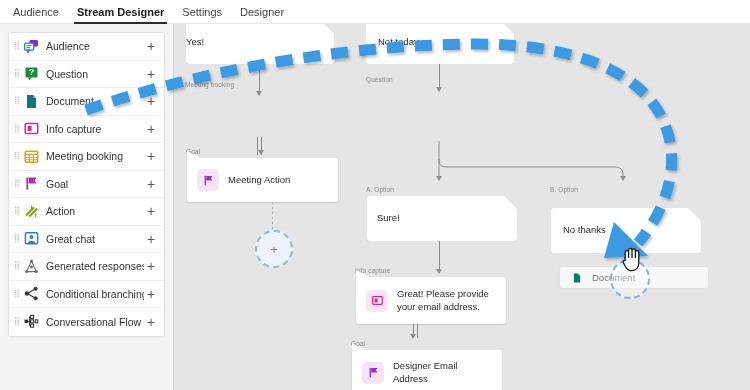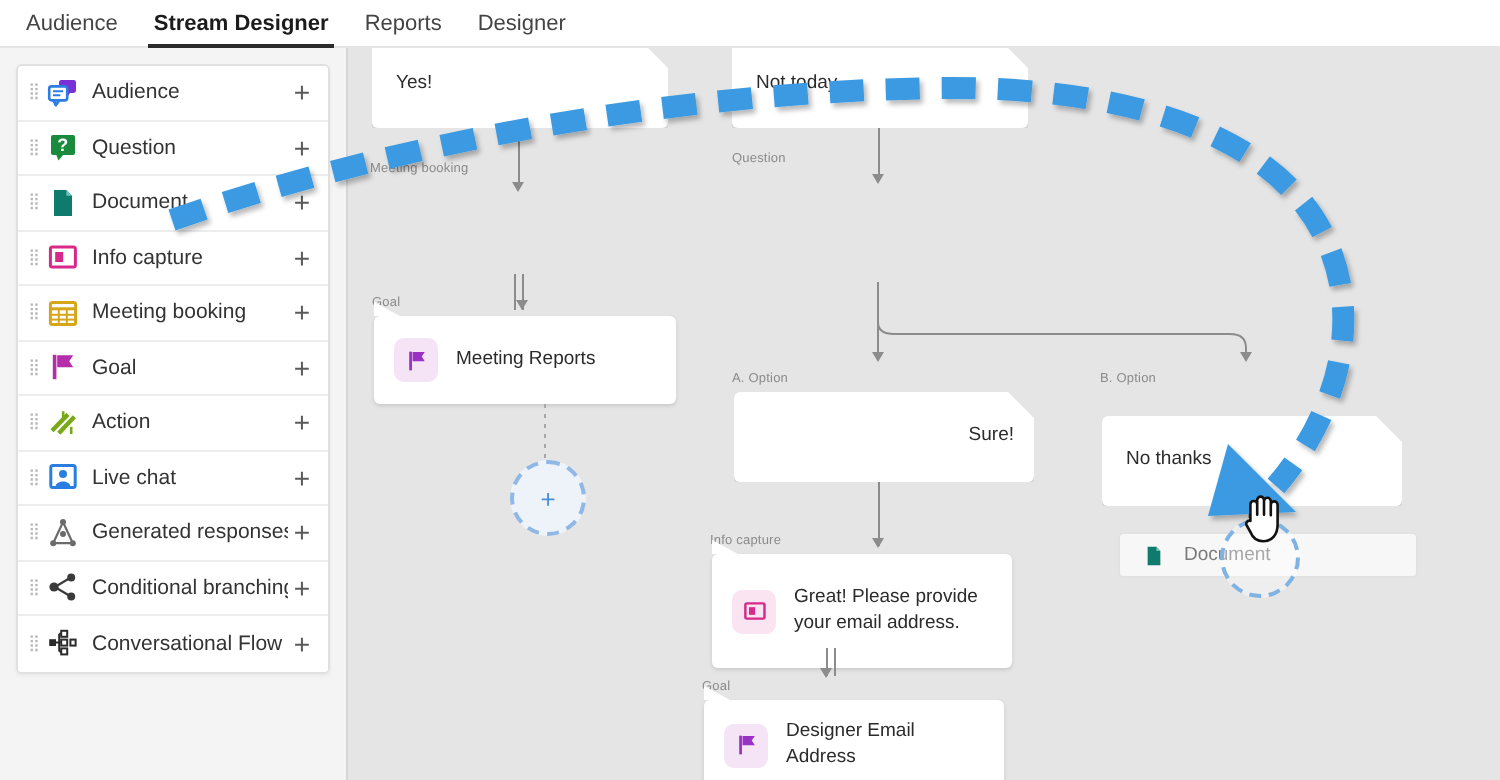--- a/index.html
+++ b/index.html
@@ -137,21 +137,21 @@
   .cursor{position:absolute;width:26px;height:30px;pointer-events:none;}
 </style>
 </head>
 <body>
 
 <div id="app">
 
   <div class="tabbar">
     <div class="tab">Audience</div>
     <div class="tab active">Stream Designer</div>
-    <div class="tab">Reports</div>
+    <div class="tab">Settings</div>
     <div class="tab">Designer</div>
   </div>
 
   <div class="leftpane">
     <div class="palette">
 
       <div class="pal-row">
         <span class="grip">
             <b>⣿</b>
           </span>
@@ -264,21 +264,21 @@
         <span class="grip">
             <b>⣿</b>
           </span>
         <span class="pal-ico">
           <svg width="17" height="17" viewBox="0 0 17 17">
             <rect x="2.4" y="2.8" width="12.2" height="11" rx="1" fill="none" stroke="#2a7de1" stroke-width="1.5"></rect>
             <circle cx="8.5" cy="7" r="2" fill="#2a7de1"></circle>
             <path d="M4.8 13 C5.4 10 11.6 10 12.2 13 Z" fill="#2a7de1"></path>
           </svg>
         </span>
-        <span class="pal-label">Live chat</span>
+        <span class="pal-label">Great chat</span>
         <span class="pal-plus">+</span>
       </div>
 
       <div class="pal-row">
         <span class="grip">
             <b>⣿</b>
           </span>
         <span class="pal-ico">
           <svg width="17" height="17" viewBox="0 0 17 17">
             <path d="M8.5 3 L13.4 13.6 H3.6 Z" fill="none" stroke="#6b6b6b" stroke-width="1.1"></path>
@@ -326,21 +326,21 @@
         <span class="pal-label">Conversational Flow</span>
         <span class="pal-plus">+</span>
       </div>
 
     </div>
   </div>
 
   <div class="canvas">
 
     <div class="node notch-tr" style="left:13px;top:-3px;width:148px;height:43px;">
-      <div class="node-body" style="padding-left:12px;">
+      <div class="node-body" style="padding-left:0;">
         <span class="node-text">Yes!</span>
       </div>
     </div>
     <div class="vline" style="left:86px;top:40px;height:30px;"></div>
     <div class="arrowhead" style="left:83px;top:67px;"></div>
 
     <div class="node-label" style="left:12px;top:57px;">Meeting booking</div>
 
     <div class="vline" style="left:84px;top:113px;height:18px;"></div>
     <div class="vline" style="left:88px;top:113px;height:18px;"></div>
@@ -348,21 +348,21 @@
 
     <div class="node-label" style="left:13px;top:124px;">Goal</div>
     <div class="node tail-tl" style="left:14px;top:134px;width:151px;height:44px;">
       <div class="node-body">
         <span class="node-ico" style="background:#f5e3f6;">
           <svg width="13" height="13" viewBox="0 0 17 17">
             <rect x="3.4" y="2.4" width="1.8" height="12.2" fill="#9b30c4"></rect>
             <path d="M5.6 2.6 H13.6 L11.6 5.6 L13.6 8.6 H5.6 Z" fill="#9b30c4"></path>
           </svg>
         </span>
-        <span class="node-text">Meeting Reports</span>
+        <span class="node-text">Meeting Action</span>
       </div>
     </div>
 
     <div class="vdash" style="left:99px;top:178px;height:28px;"></div>
     <div class="addcircle" style="left:82px;top:206px;">+</div>
 
     <div class="node notch-tr" style="left:193px;top:-3px;width:148px;height:43px;">
       <div class="node-body" style="padding-left:12px;">
         <span class="node-text">Not today</span>
       </div>
@@ -374,39 +374,39 @@
 
     <svg class="conn" style="left:0;top:115px;width:520px;height:50px;">
       <path d="M266,2 L266,40" stroke="#8c8c8c" stroke-width="1" fill="none"></path>
       <path d="M266,20 L266,22 Q266,28 274,28 L442,28 Q450,28 450,35 L450,40" stroke="#8c8c8c" stroke-width="1" fill="none"></path>
     </svg>
     <div class="arrowhead" style="left:263px;top:152px;"></div>
     <div class="arrowhead" style="left:447px;top:152px;"></div>
 
     <div class="node-label" style="left:193px;top:162px;">A. Option</div>
     <div class="node notch-tr" style="left:194px;top:172px;width:150px;height:45px;">
-      <div class="node-body" style="justify-content:flex-end;">
+      <div class="node-body" style="">
         <span class="node-text">Sure!</span>
       </div>
     </div>
 
     <div class="node-label" style="left:377px;top:162px;">B. Option</div>
     <div class="node notch-tr" style="left:378px;top:184px;width:150px;height:45px;">
       <div class="node-body" style="padding-left:12px;">
         <span class="node-text">No thanks</span>
       </div>
     </div>
 
     <div class="vline" style="left:266px;top:217px;height:32px;"></div>
     <div class="arrowhead" style="left:263px;top:245px;"></div>
 
     <div class="vdash" style="left:451px;top:218px;height:24px;"></div>
 
     <div class="node-label" style="left:182px;top:243px;">Info capture</div>
-    <div class="node tail-tl" style="left:183px;top:253px;width:150px;height:57px;">
+    <div class="node tail-tl" style="left:183px;top:253px;width:150px;height:47px;">
       <div class="node-body">
         <span class="node-ico" style="background:#fbe4f1;">
           <svg width="13" height="13" viewBox="0 0 17 17">
             <rect x="2.2" y="3.5" width="12.5" height="10" rx="1" fill="none" stroke="#d6298a" stroke-width="1.6"></rect>
             <rect x="4.6" y="6" width="4" height="5" fill="#d6298a"></rect>
           </svg>
         </span>
         <span class="node-text">Great! Please provide your email address.</span>
       </div>
     </div>

